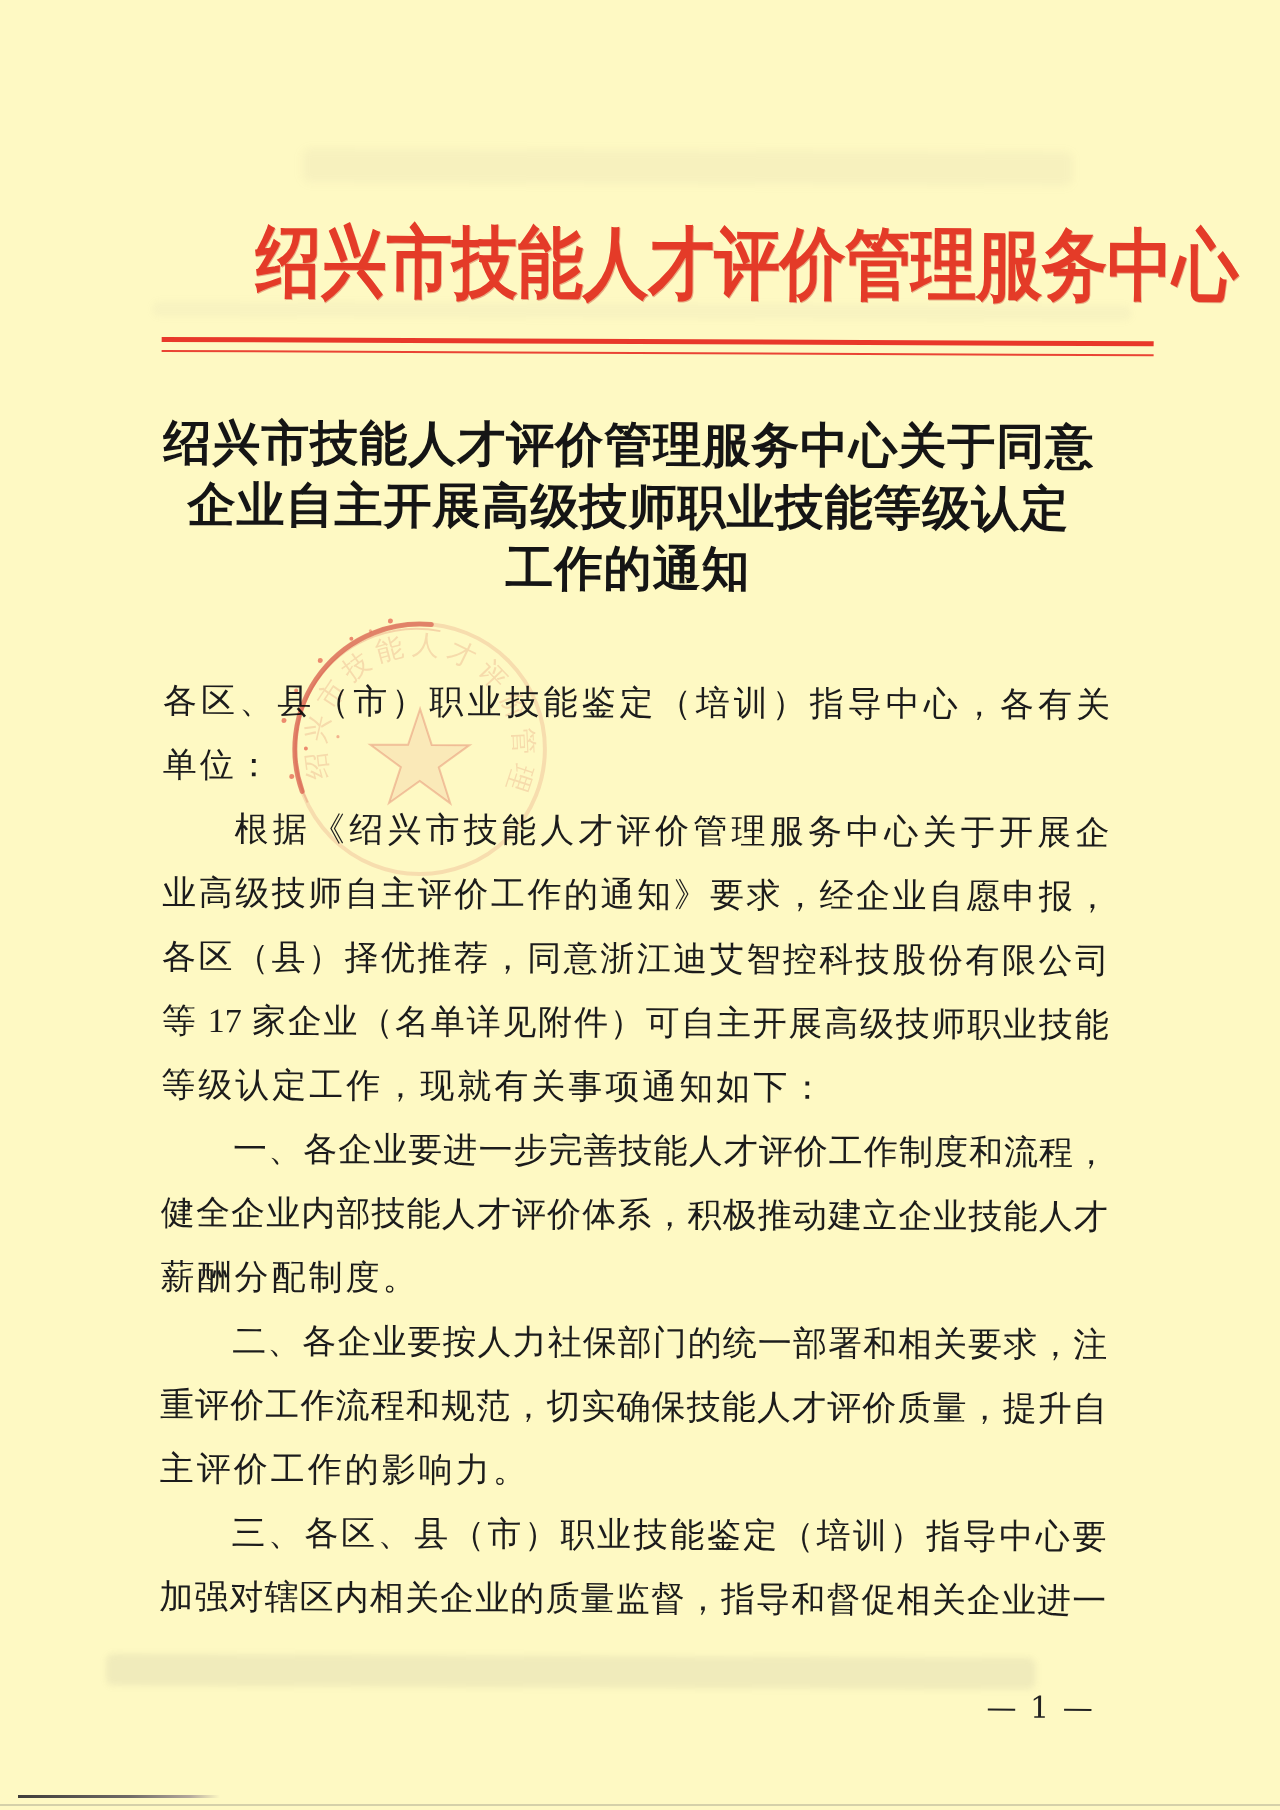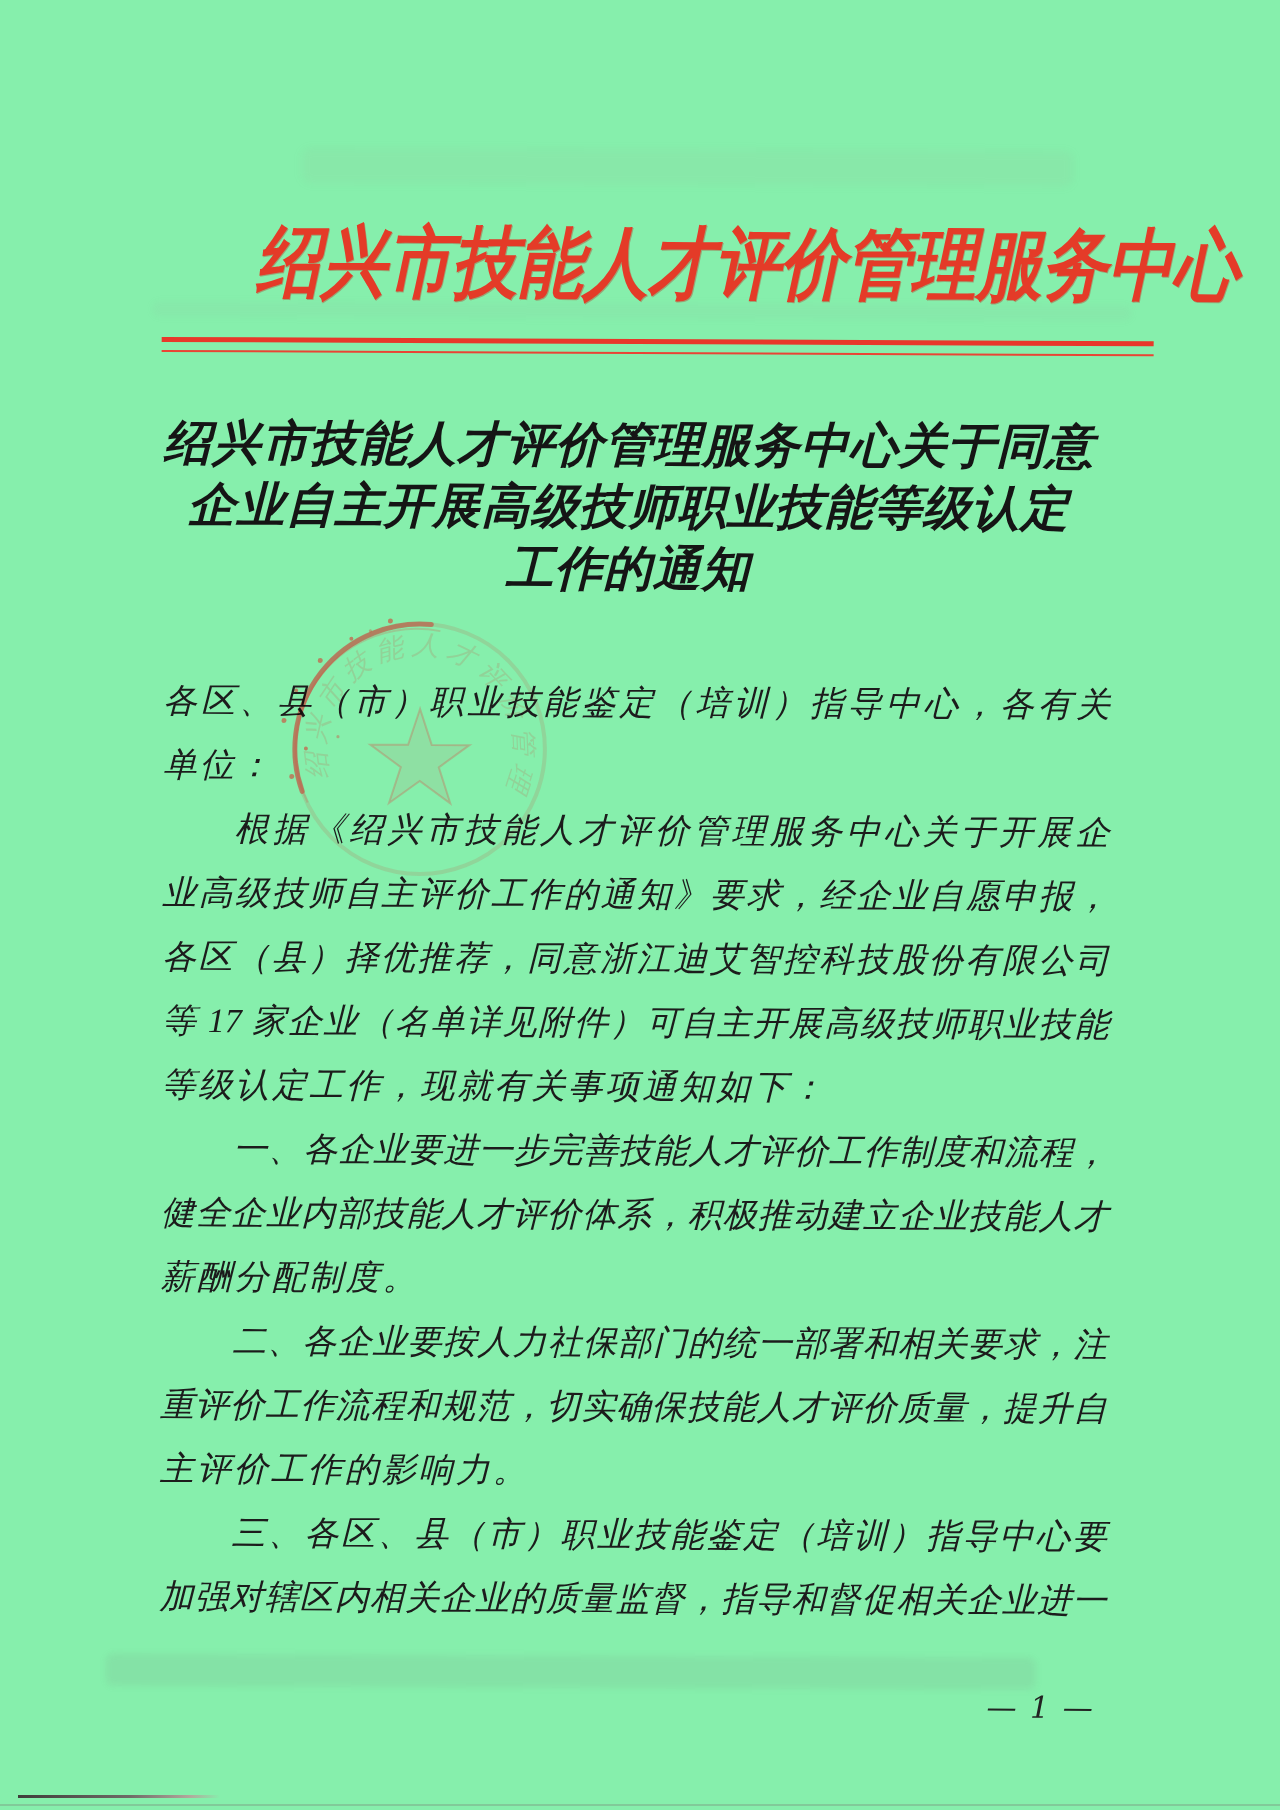--- a/index.html
+++ b/index.html
@@ -1,23 +1,22 @@
 <!DOCTYPE html>
 <html><head>
 <meta charset="utf-8">
 <style>
   html,body{margin:0;padding:0;background:#e9e9e9;}
   .page{
     position:relative;
     width:1280px;height:1810px;
     margin:0 auto;
-    background:#86efac;
+    background:#fef9c3;
     overflow:hidden;
     font-family:"Liberation Serif","DejaVu Serif",serif;
-    font-style:italic;
   }
   .scan-rotate{position:absolute;inset:0;transform:rotate(0.25deg);transform-origin:50% 40%;}
 
   
   .letterhead{
     position:absolute;left:160px;top:224px;width:990px;
     text-align:center;line-height:80px;height:86px;
   }
   .letterhead-inner{
     display:inline-block;white-space:nowrap;

